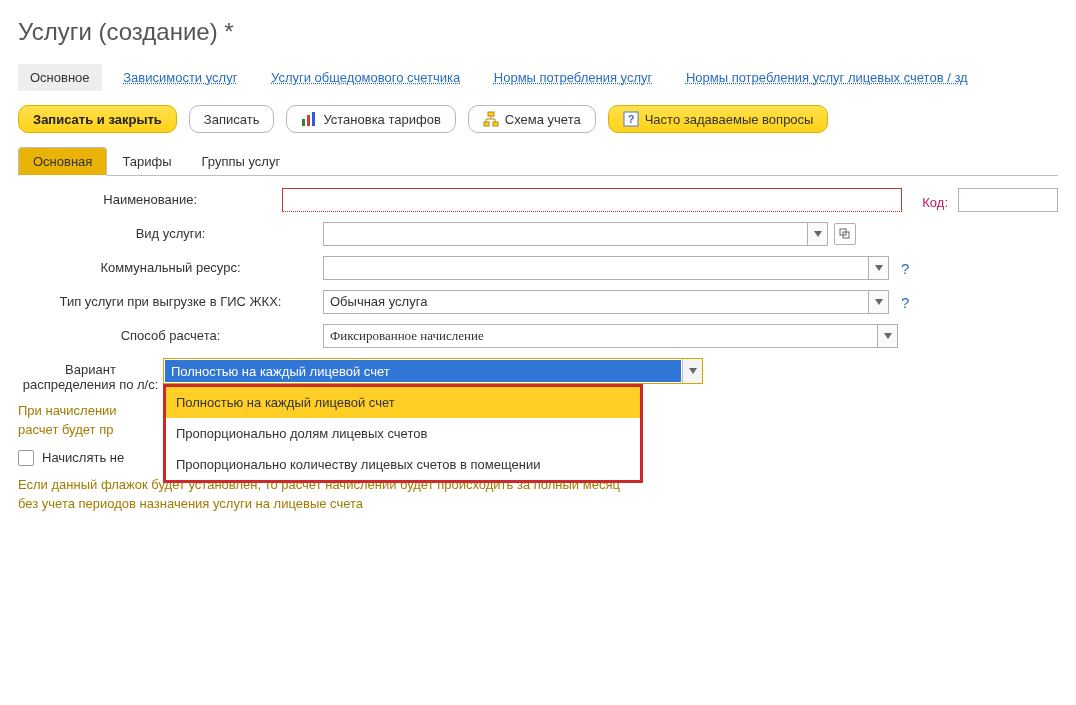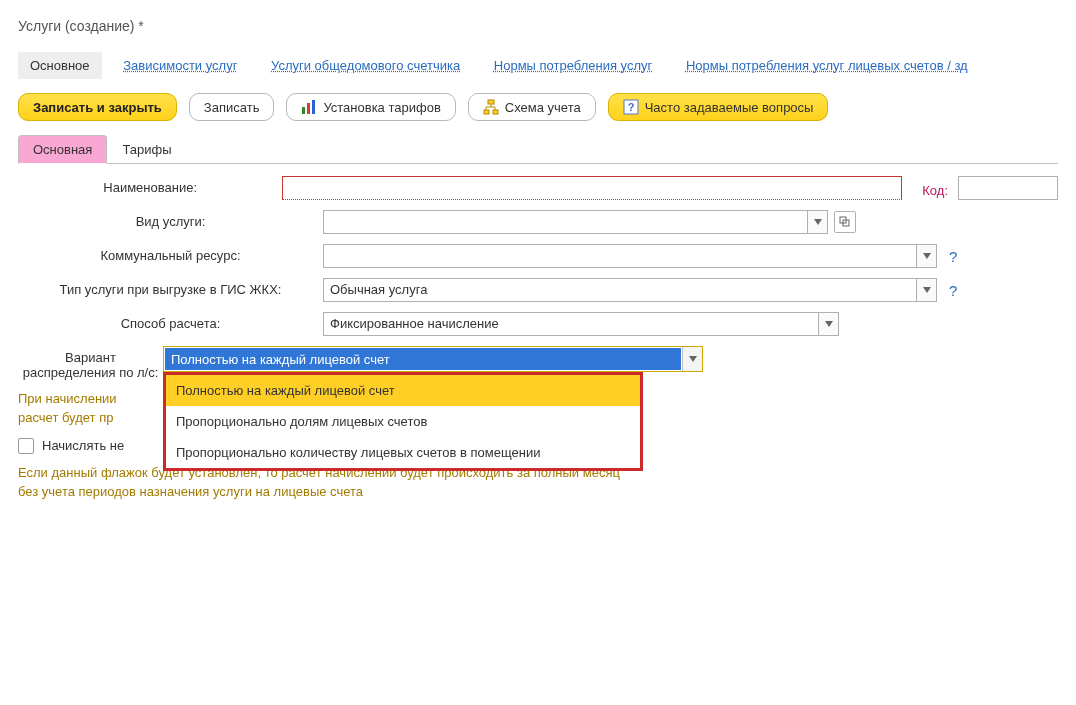--- a/index.html
+++ b/index.html
@@ -7,21 +7,21 @@
     margin: 0; padding: 0;
     font-family: Arial, sans-serif;
     font-size: 13px;
     background: #fff;
     color: #333;
     width: 1076px;
   }
   .page { padding: 14px 18px 40px 18px; }
 
   .page-title {
-    font-size: 14px;
+    font-size: 24px;
     color: #555;
     margin: 4px 0 18px 0;
     font-weight: 400;
   }
 
   
   .nav-links { margin: 12px 0 14px 0; }
   .nav-links span {
     display: inline-block;
     padding: 6px 12px;
@@ -78,21 +78,21 @@
     padding: 6px 14px;
     border: 1px solid transparent;
     margin-bottom: -1px;
     cursor: pointer;
     color: #333;
   }
   .tab.active {
     border: 1px solid #bfbfbf;
     border-bottom-color: #fff;
     border-radius: 4px 4px 0 0;
-    background: #f9a8d4;
+    background: #eab308;
   }
 
   
   .form-row {
     display: flex;
     align-items: flex-start;
     margin-bottom: 10px;
   }
   .form-label {
     width: 305px;
@@ -134,22 +134,22 @@
   .combo .cbtn {
     width: 20px;
     border-left: 1px solid #b0b0b0;
     display: flex;
     align-items: center;
     justify-content: center;
     background: #fafafa;
     cursor: pointer;
   }
   .combo.w-505 { width: 505px; }
-  .combo.w-530 { width: 614px; }
-  .combo.w-540 { width: 516px; }
+  .combo.w-530 { width: 566px; }
+  .combo.w-540 { width: 575px; font-family: Liberation Serif, serif; }
 
   .openbtn {
     width: 22px; height: 22px;
     border: 1px solid #b0b0b0;
     display: inline-flex;
     align-items: center;
     justify-content: center;
     border-radius: 2px;
     cursor: pointer;
   }
@@ -263,20 +263,21 @@
         <rect x="1" y="1" width="14" height="14" fill="#fff" stroke="#5577cc"></rect>
         <text x="8" y="12" text-anchor="middle" font-size="11" fill="#4466cc" font-weight="bold">?</text>
       </svg>
       <span>Часто задаваемые вопросы</span>
     </button>
   </div>
 
   <div class="tabrow">
     <div class="tab active">Основная</div>
     <div class="tab">Тарифы</div>
+    <div class="tab">Группы услуг</div>
   </div>
 
   <div class="form-row">
     <div class="form-label">Наименование:</div>
     <div class="form-val">
       <input class="input red w-long" style="">
       <span class="code-label">Код:</span>
       <input class="input w-code" style="">
     </div>
   </div>

